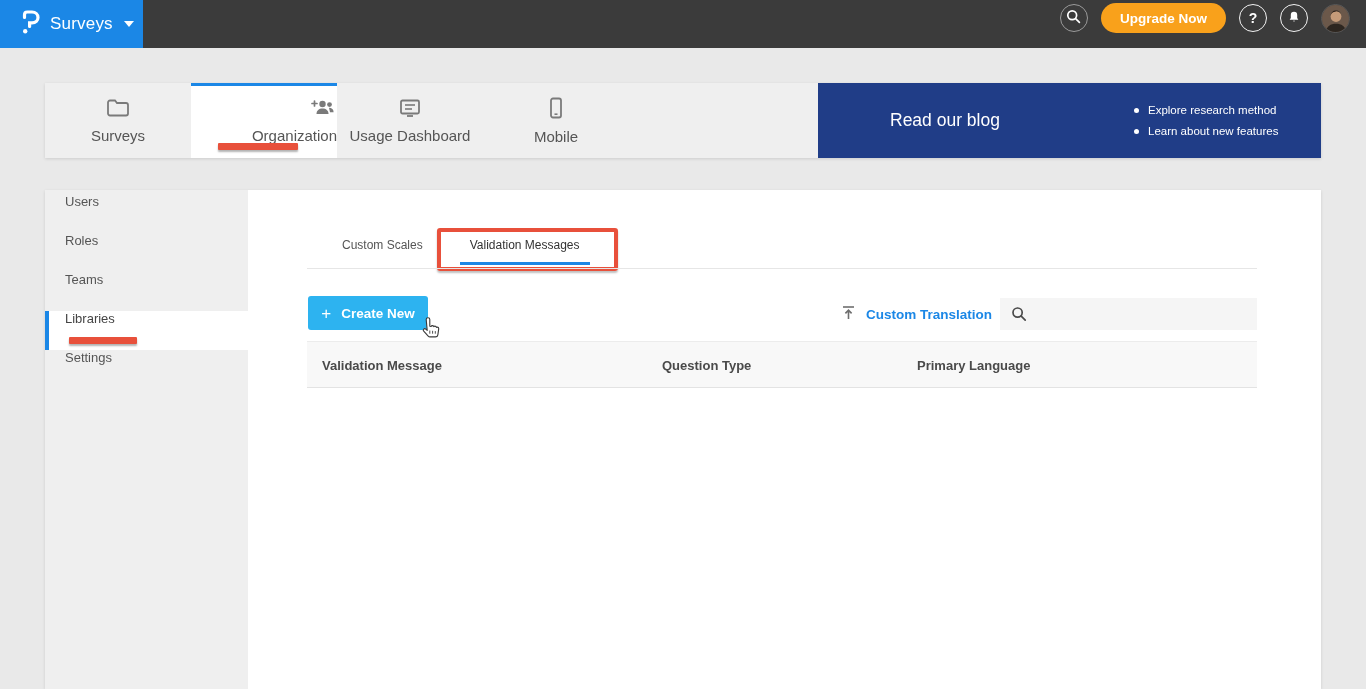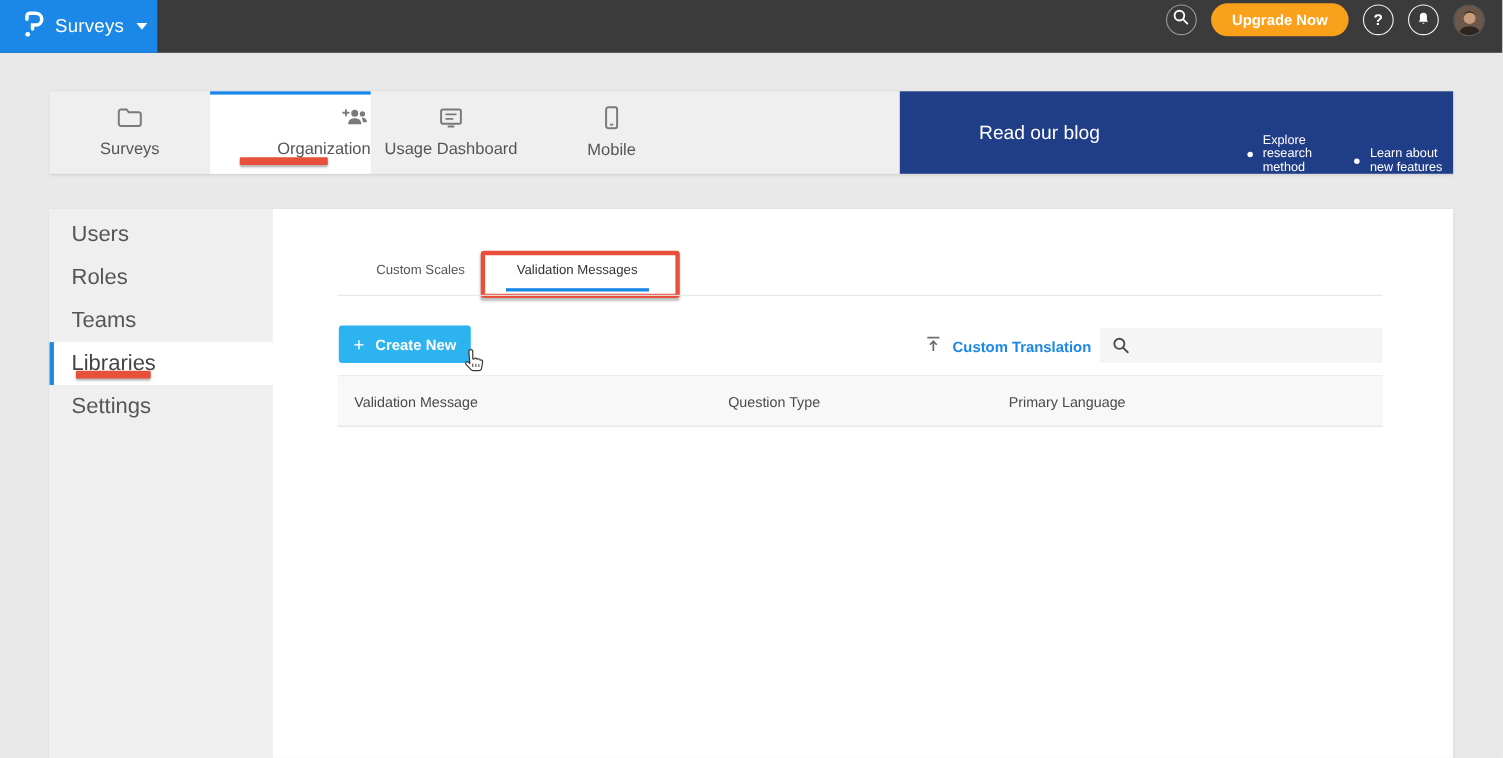--- a/index.html
+++ b/index.html
@@ -30,30 +30,30 @@
              gap:5px; cursor:pointer; color:#555; position:relative; }
   .nav-tab .ntlabel { font-size:15px; color:#555; }
   .nav-tab.active { background:#fff; border-top:3px solid #1b87e6; padding-bottom:3px;align-items:flex-end; }
   .ann-underline { position:absolute; background:#e8503b; height:7px; border-radius:1px;
                    box-shadow:0 2px 2px rgba(0,0,0,.3); }
   .ann-org { left:173px; top:60px; width:80px; }
 
   .promo { position:absolute; right:0; top:0; width:503px; height:75px; background:#203d87; cursor:pointer; }
   .promo-title { position:absolute; left:72px; top:0; height:75px; display:flex; align-items:center;
                  color:#fff; font-size:17.5px; font-weight:500; }
-  .promo-bullets { position:absolute; left:316px; top:0; height:75px; display:flex; flex-direction:row;
-                   justify-content:center; gap:9px;align-items:flex-end; }
+  .promo-bullets { position:absolute; left:316px; top:0; height:75px; display:flex; flex-direction:column;
+                   justify-content:center; gap:9px; }
   .promo-bullet { display:flex; align-items:center; gap:9px; color:#fff; font-size:11.5px; }
   .promo-dot { width:5px; height:5px; border-radius:50%; background:#fff; flex:0 0 auto; }
 
   
   .content-card { position:absolute; left:45px; top:190px; width:1276px; height:499px; background:#fff;
                   box-shadow:0 1px 3px rgba(0,0,0,.12); }
   .side-nav { position:absolute; left:0; top:0; width:203px; height:499px; background:#efefef; padding-top:4px; }
-  .side-item { height:39px; display:flex; align-items:center; padding-left:20px; font-size:20px; color:#555;
+  .side-item { height:39px; display:flex; padding-left:20px; font-size:13px; color:#555;
                cursor:pointer; position:relative; }
   .side-item.active { background:#fff; border-left:4px solid #1b87e6; padding-left:16px; color:#444; }
   .ann-lib { left:20px; top:26px; width:68px; }
 
   .main { position:absolute; left:203px; top:0; right:0; bottom:0; }
   .content-tabs { position:absolute; left:84px; top:48px; display:flex; gap:27px; }
   .ctab { font-size:12px; color:#555; padding:0 10px 10px 10px; cursor:pointer; }
   .ctab.active { color:#333; border-bottom:3px solid #1b87e6; }
   .ann-box { position:absolute; left:189px; top:38px; width:181px; height:43px; border:4px solid #e8503b;
              border-radius:3px; box-shadow:0 2px 2px rgba(0,0,0,.25); pointer-events:none; }
@@ -68,21 +68,21 @@
   .import-link { position:absolute; left:592px; top:114px; display:flex; align-items:center; gap:9px; cursor:pointer; }
   .import-label { color:#1b87e6; font-size:13.5px; font-weight:600; }
 
   .search-box { position:absolute; left:752px; top:108px; width:257px; height:32px; background:#f5f5f5; }
   .search-box svg { position:absolute; left:11px; top:8px; }
   .search-input { position:absolute; left:0; top:0; width:257px; height:32px; border:none; background:transparent;
                   padding-left:36px; font-family:"Liberation Sans",sans-serif; font-size:13px; color:#333; outline:none; }
 
   .table-head { position:absolute; left:59px; top:151px; width:950px; height:47px; background:#f8f8f8;
                 border-top:1px solid #ececec; border-bottom:1px solid #e3e3e3; }
-  .th { position:absolute; top:0; height:47px; display:flex; align-items:center; font-size:13px; font-weight:400; color:#4a4a4a; }
+  .th { position:absolute; top:0; height:47px; display:flex; align-items:center; font-size:13px; font-weight:700; color:#4a4a4a; }
   .th1 { left:15px; } .th2 { left:355px; } .th3 { left:610px; }
 </style>
 </head>
 <body>
 
 <div class="stage">
 
   <div class="topbar">
     <div class="brand">
       <span>

